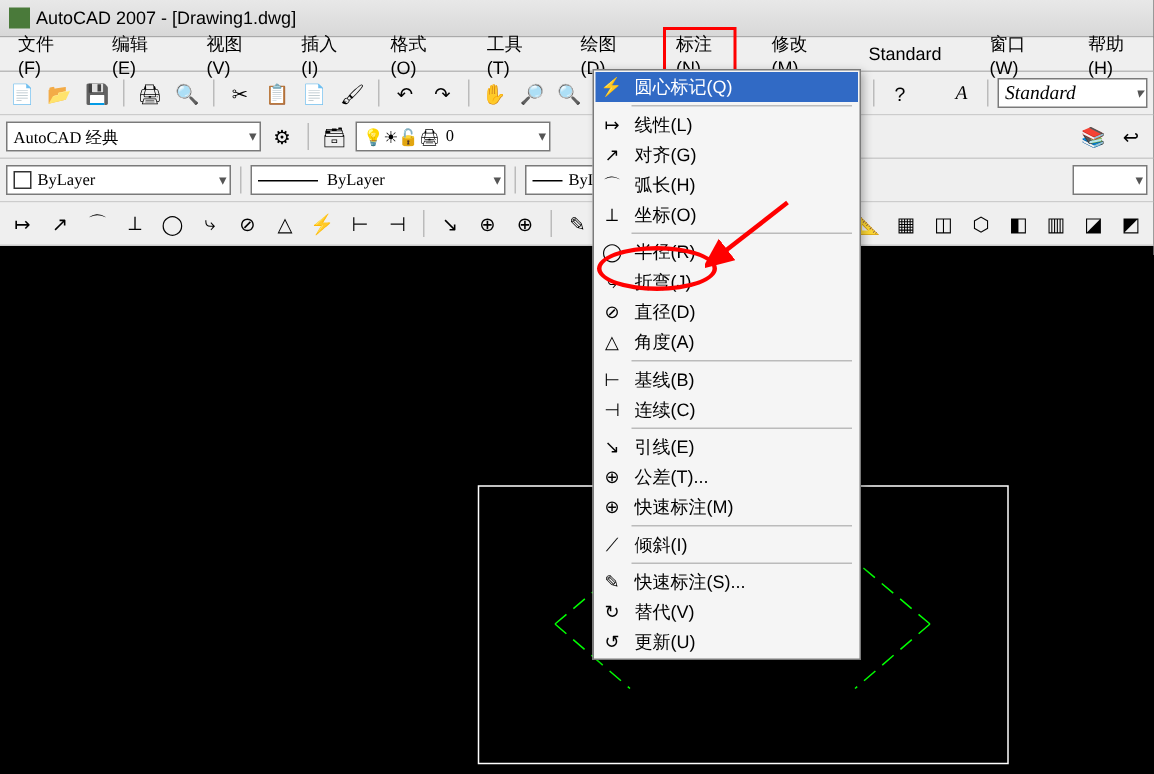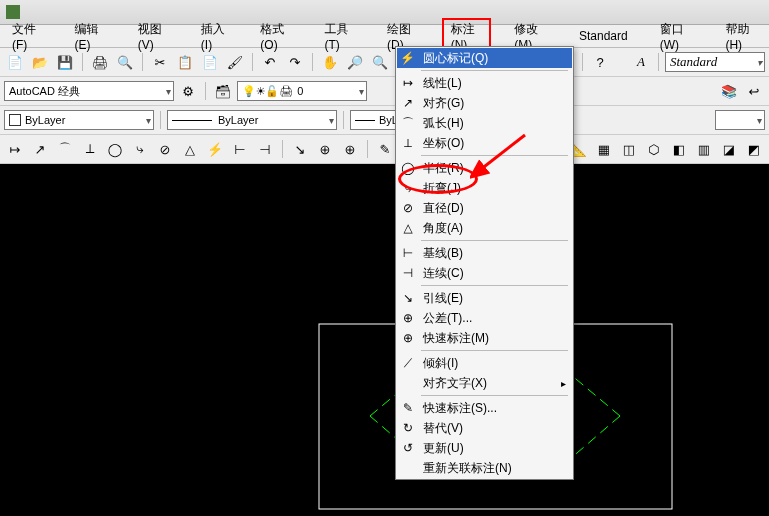--- a/index.html
+++ b/index.html
@@ -63,20 +63,21 @@
 }
 .dropdown-field {
   border:1px solid #7a7a7a;
   background:#fff;
   height:18px;
   display:flex;
   align-items:center;
   padding:0 14px 0 4px;
   position:relative;
   font-size:11px;
+  font-family:Liberation Serif, serif;
 }
 .dropdown-field::after {
   content:"▾";
   position:absolute;
   right:2px;
   font-size:10px;
   color:#555;
 }
 .colorbox {
   width:10px;height:10px;border:1px solid #333;margin-right:4px;display:inline-block;
@@ -142,20 +143,21 @@
   font-family: "Times New Roman", serif;
   font-style: italic;
   font-size: 13px;
 }
 </style>
 </head>
 <body>
 
 <div class="titlebar">
   <span class="icon-app"></span>
+  <span>AutoCAD 2007 - [Drawing1.dwg]</span>
 </div>
 
 <div class="menubar" id="menubar">
     <div class="mitem">文件(F)</div>
     <div class="mitem">编辑(E)</div>
     <div class="mitem">视图(V)</div>
     <div class="mitem">插入(I)</div>
     <div class="mitem">格式(O)</div>
     <div class="mitem">工具(T)</div>
     <div class="mitem">绘图(D)</div>
@@ -341,41 +343,32 @@
     </div>
     <div class="menu-row">
       <span class="mico">⊕</span>
       <span>快速标注(M)</span>
     </div>
     <div class="menu-sep"></div>
     <div class="menu-row">
       <span class="mico">⟋</span>
       <span>倾斜(I)</span>
     </div>
-    <div class="menu-row">
-      <span class="mico"></span>
-      <span>对齐文字(X)</span>
-      <span class="arrow">▸</span>
-    </div>
     <div class="menu-sep"></div>
     <div class="menu-row">
       <span class="mico">✎</span>
       <span>快速标注(S)...</span>
     </div>
     <div class="menu-row">
       <span class="mico">↻</span>
       <span>替代(V)</span>
     </div>
     <div class="menu-row">
       <span class="mico">↺</span>
       <span>更新(U)</span>
-    </div>
-    <div class="menu-row">
-      <span class="mico"></span>
-      <span>重新关联标注(N)</span>
     </div>
   </div>
 
 <div class="red-circle-annot" style="top:164px;left:398px;width:74px;height:24px"></div>
 <svg class="red-arrow" style="top:130px;left:470px" width="60" height="50">
   <defs>
       <marker id="ah" markerWidth="8" markerHeight="8" refX="2" refY="3" orient="auto">
         <path d="M0,0 L0,6 L7,3 z" fill="red"></path>
       </marker>
     </defs>

